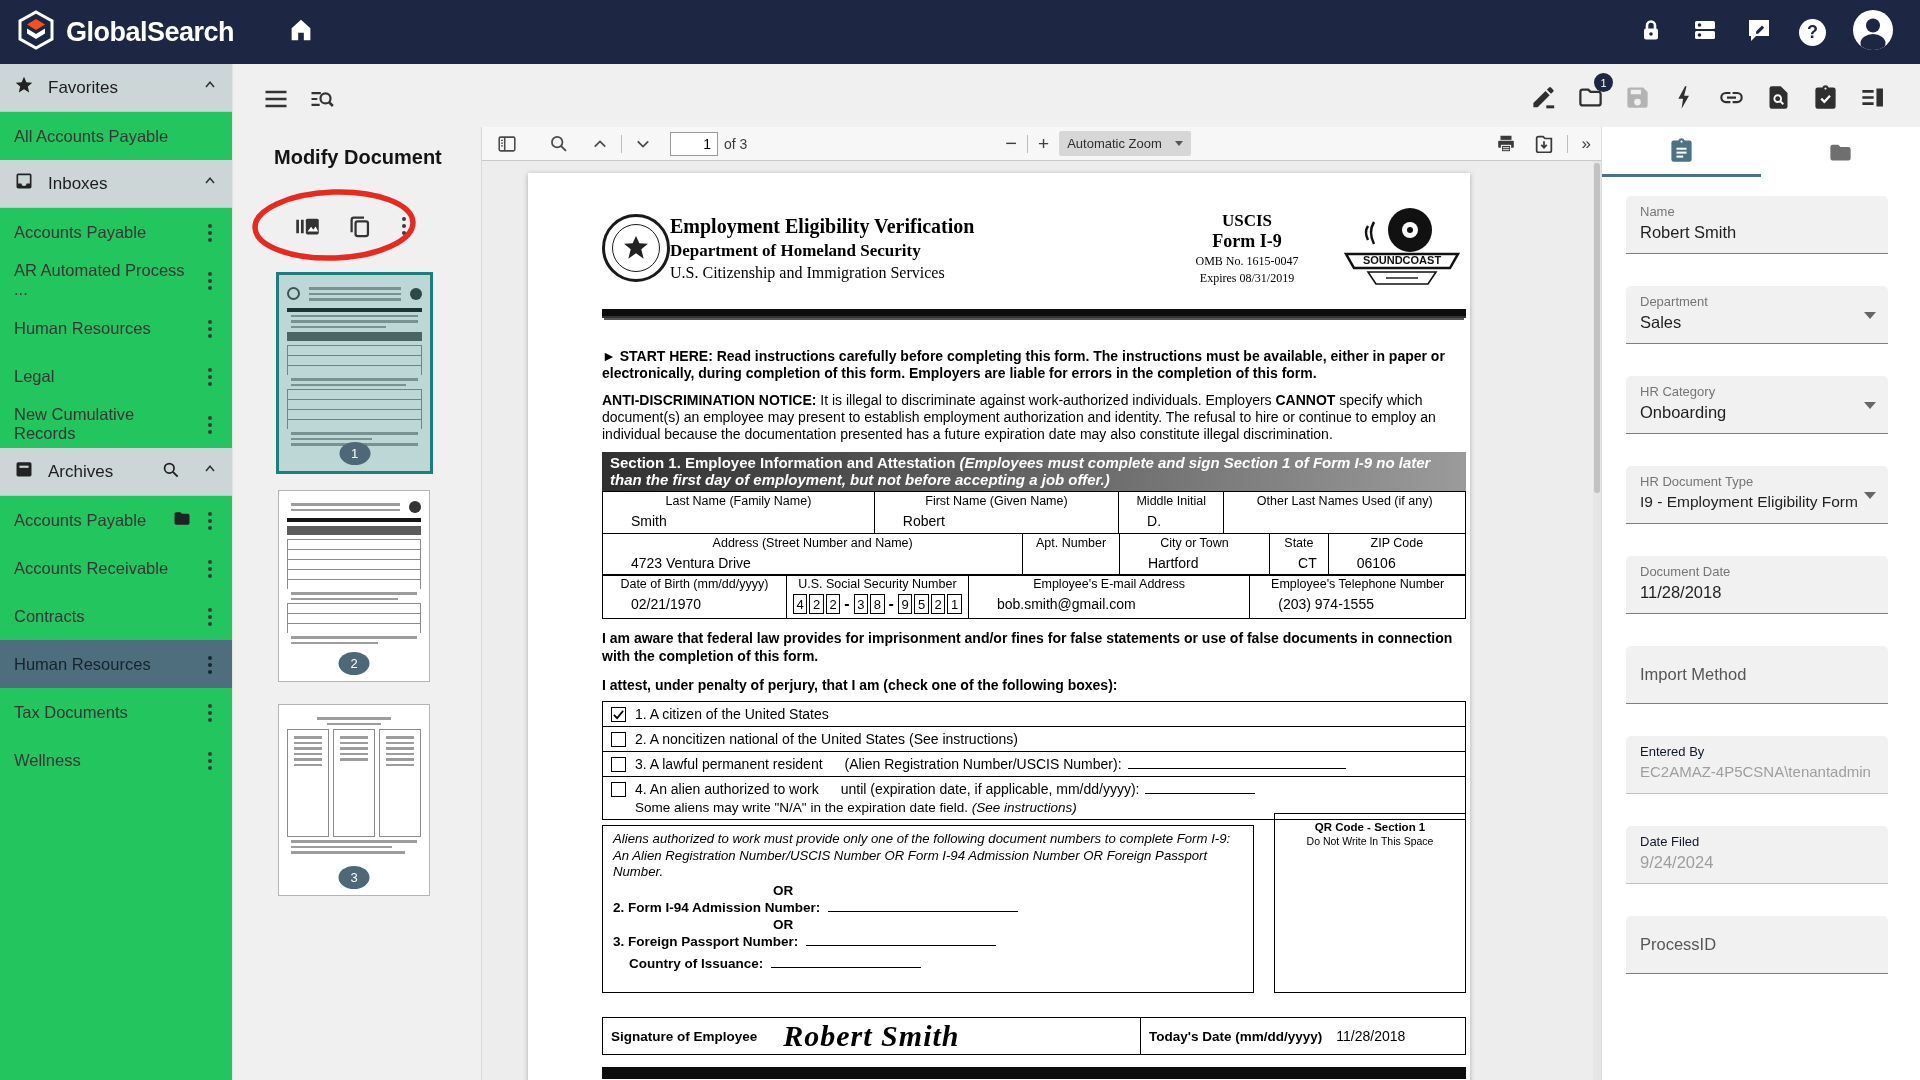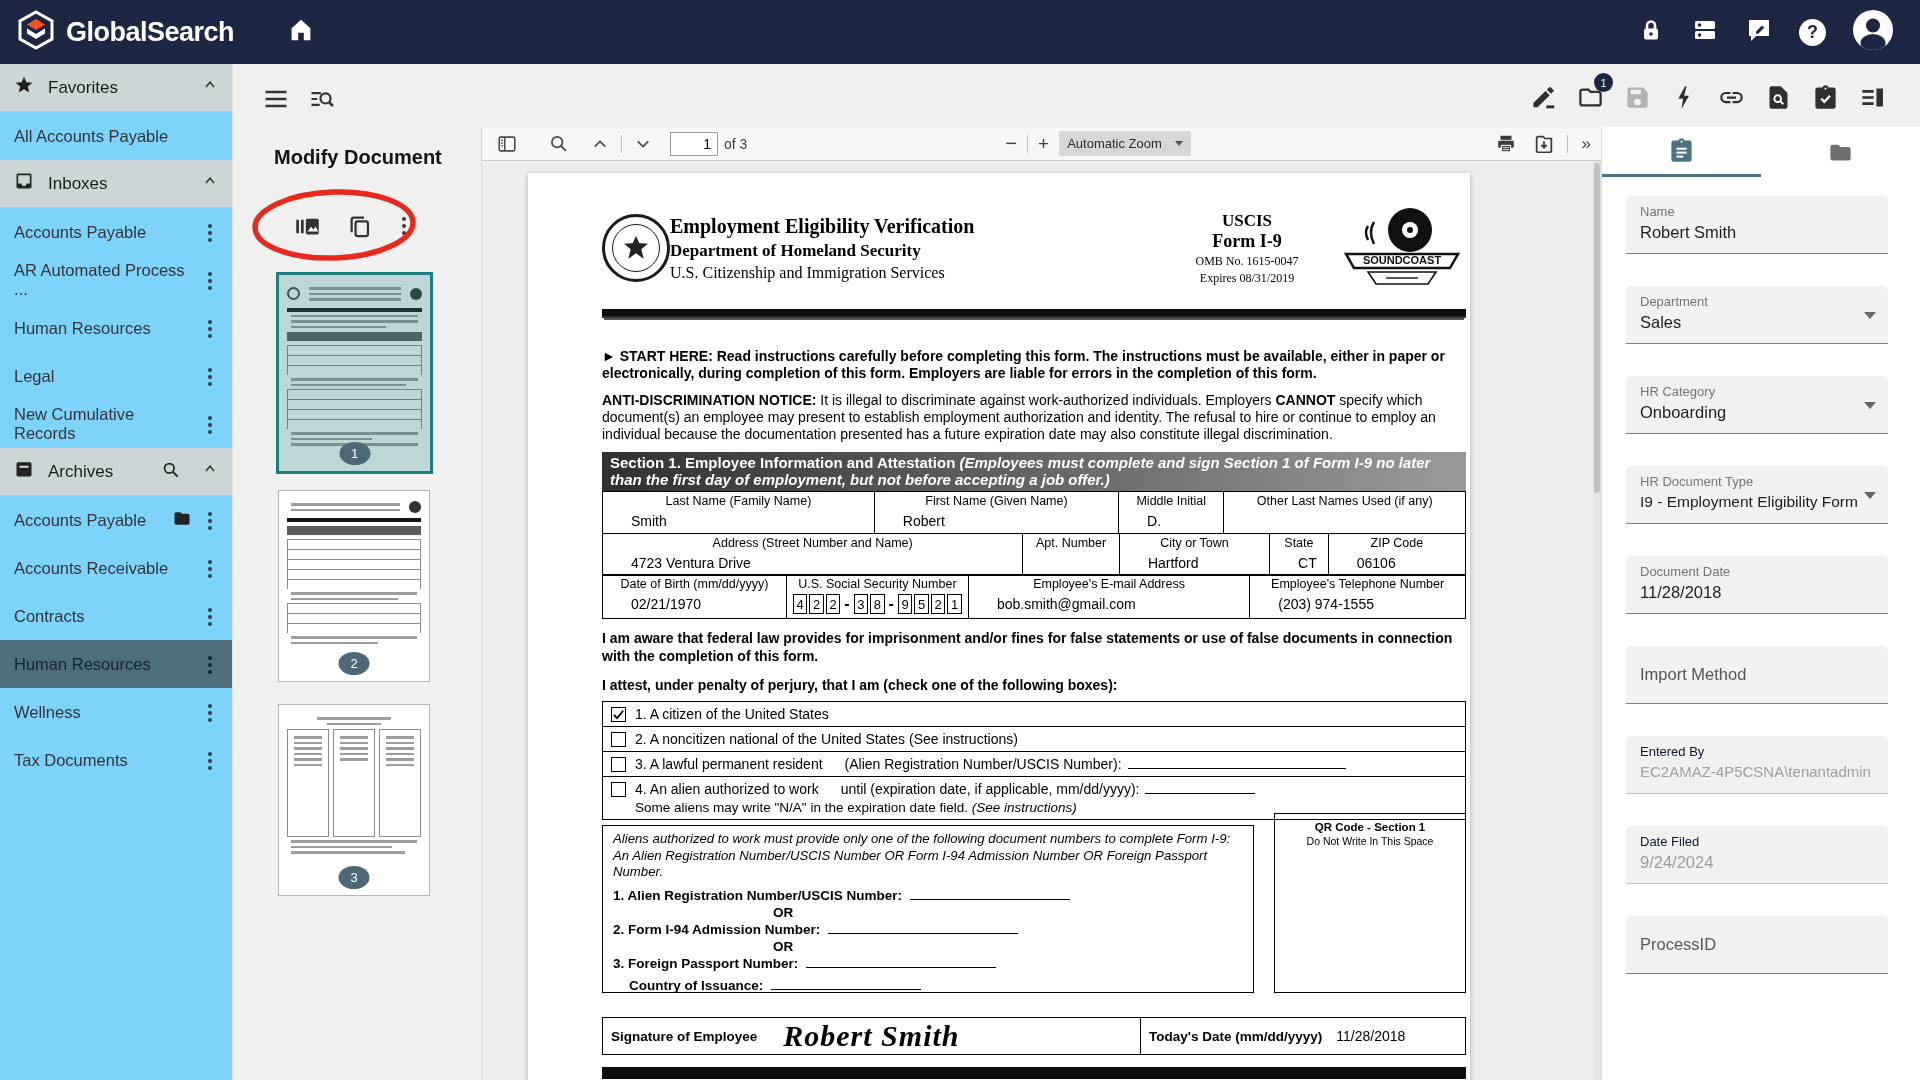--- a/index.html
+++ b/index.html
@@ -11,21 +11,21 @@
   .topbar { position:absolute; left:0; top:0; width:1920px; height:64px; background:#1d2642;
     display:flex; align-items:center; z-index:30; }
   .brand { display:flex; align-items:center; gap:10px; margin-left:16px; }
   .brand-text { color:#fff; font-size:27px; font-weight:700; letter-spacing:-0.5px; }
   .home-btn { margin-left:52px; cursor:pointer; }
   .nav-right { margin-left:auto; display:flex; align-items:center; gap:26px; margin-right:26px; }
   .help-circle { width:27px; height:27px; border-radius:50%; background:#fff; color:#1d2642;
     font-weight:700; font-size:18px; display:flex; align-items:center; justify-content:center; }
 
   
-  .sidebar { position:absolute; left:0; top:64px; width:233px; bottom:0; background:#7dd3fc;
+  .sidebar { position:absolute; left:0; top:64px; width:233px; bottom:0; background:#22c55e;
     border-right:1px solid #e2e2e2; z-index:20; }
   .shead { height:48px; background:#ccd6d6; border-bottom:1px solid #bcc7c7; display:flex;
     align-items:center; gap:14px; padding:0 14px; font-size:17px; color:#1d1d1d; cursor:pointer; }
   .shead .grow { flex:1; }
   .sitem { height:48px; display:flex; align-items:center; padding:0 10px 0 14px; font-size:16.5px;
     color:#353535; cursor:pointer; }
   .sitem .grow { flex:1; }
   .sitem.sel { background:#4e6d7d; color:#15242d; }
   .kebab { width:24px; height:24px; position:relative; cursor:pointer; flex:0 0 auto; }
   .kebab::before { content:""; position:absolute; left:10px; top:11px; width:4px; height:4px;
@@ -309,25 +309,25 @@
   </div>
   <div class="sitem">
     <span class="grow">Contracts</span>
     <span class="kebab"></span>
   </div>
   <div class="sitem sel">
     <span class="grow">Human Resources</span>
     <span class="kebab"></span>
   </div>
   <div class="sitem">
+    <span class="grow">Tax Documents</span>
+    <span class="kebab"></span>
+  </div>
+  <div class="sitem">
     <span class="grow">Wellness</span>
-    <span class="kebab"></span>
-  </div>
-  <div class="sitem">
-    <span class="grow">Tax Documents</span>
     <span class="kebab"></span>
   </div>
 </div>
 
 
 <span class="abs tool-ico" style="left:262px; top:85px;">
   <svg width="28" height="28" viewBox="0 0 24 24">
       <path d="M3 6h18M3 12h18M3 18h18" stroke="#333" stroke-width="2.1"></path>
     </svg>
 </span>
@@ -732,21 +732,20 @@
       <div style="margin-left:24px; margin-top:3px; font-size:13.5px;">
         <span>Some aliens may write "N/A" in the expiration date field.</span>
         <i>(See instructions)</i>
       </div>
     </div>
 
     <div class="aliens-wrap">
       <div class="aliens-box">
         <div class="a-note">Aliens authorized to work must provide only one of the following document numbers to complete Form I-9:</div>
         <div class="a-note">An Alien Registration Number/USCIS Number OR Form I-94 Admission Number OR Foreign Passport Number.</div>
-        <div class="a-item"><span>1. Alien Registration Number/USCIS Number:</span><span class="uline" style="width:160px; margin-left:8px;"></span></div>
         <div class="a-or">OR</div>
         <div class="a-item" style="margin-top:1px;"><span>2. Form I-94 Admission Number:</span><span class="uline" style="width:190px; margin-left:8px;"></span></div>
         <div class="a-or">OR</div>
         <div class="a-item" style="margin-top:1px;"><span>3. Foreign Passport Number:</span><span class="uline" style="width:190px; margin-left:8px;"></span></div>
         <div class="a-item" style="margin-left:16px;"><span>Country of Issuance:</span><span class="uline" style="width:150px; margin-left:8px;"></span></div>
       </div>
       <div class="qrbox">
         <div class="qr1">QR Code - Section 1</div>
         <div class="qr2">Do Not Write In This Space</div>
       </div>

